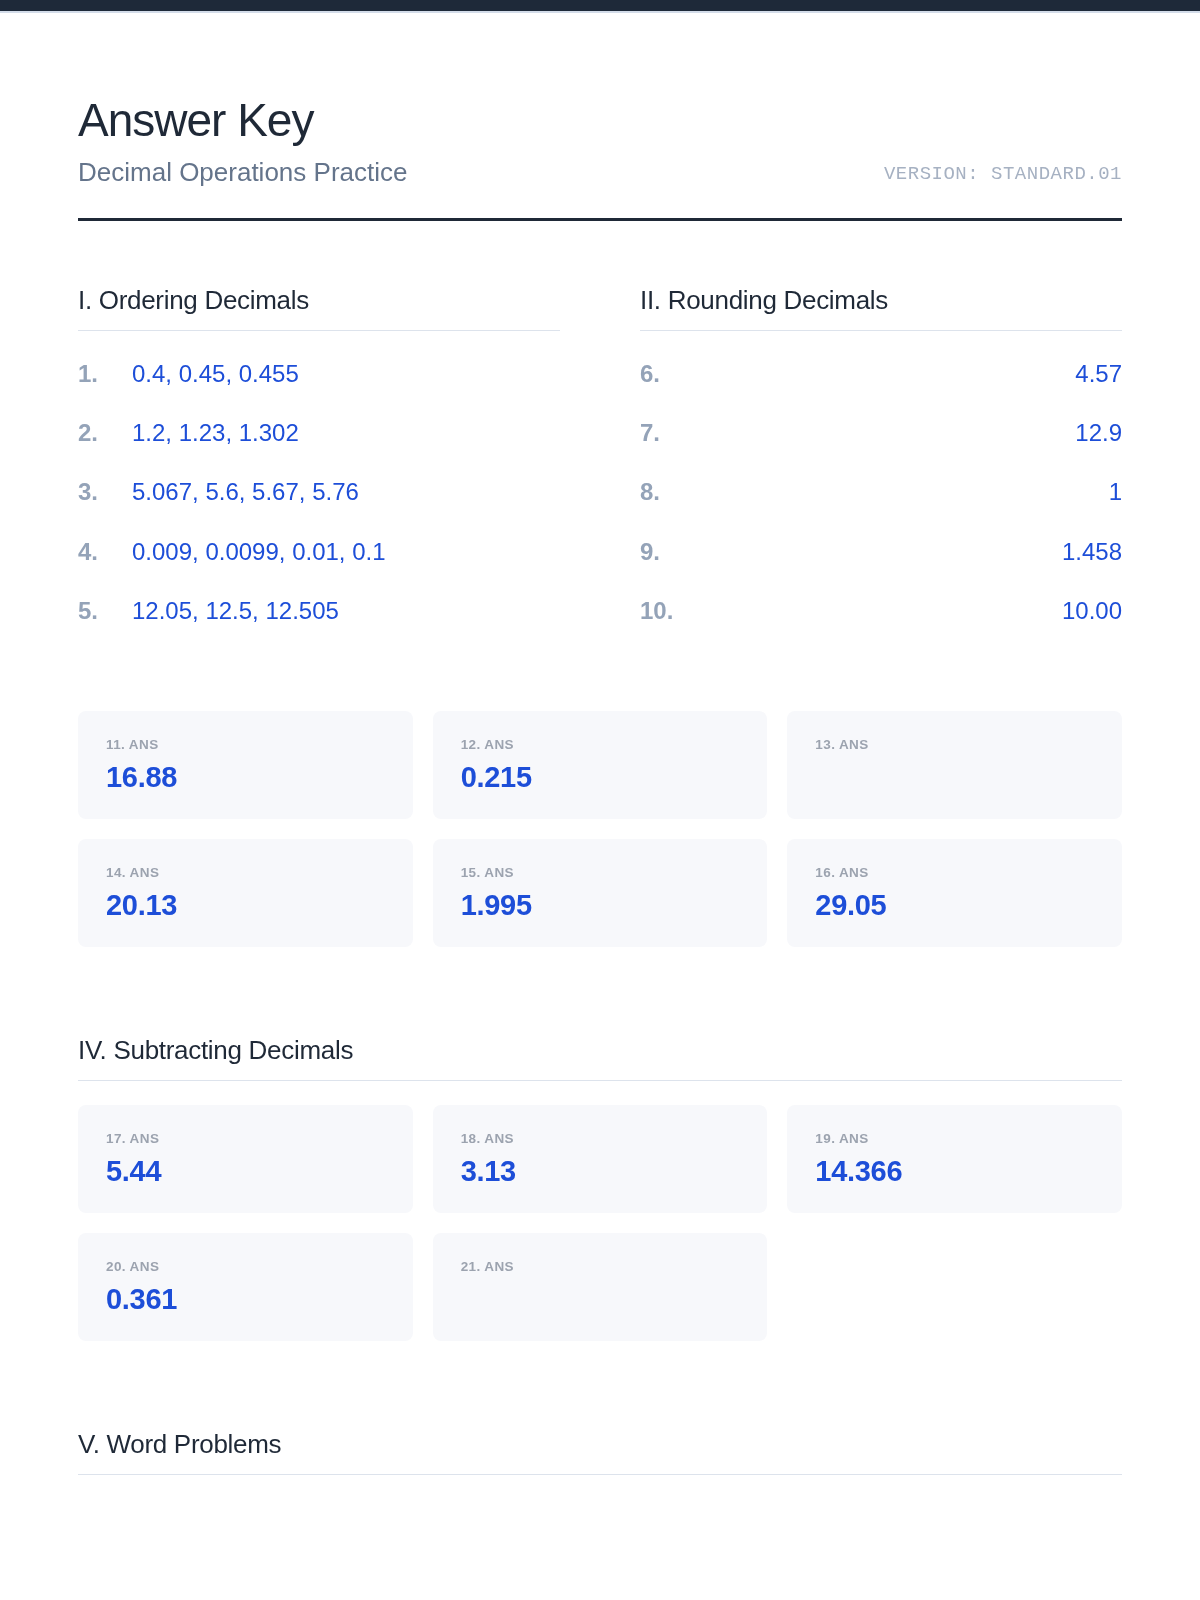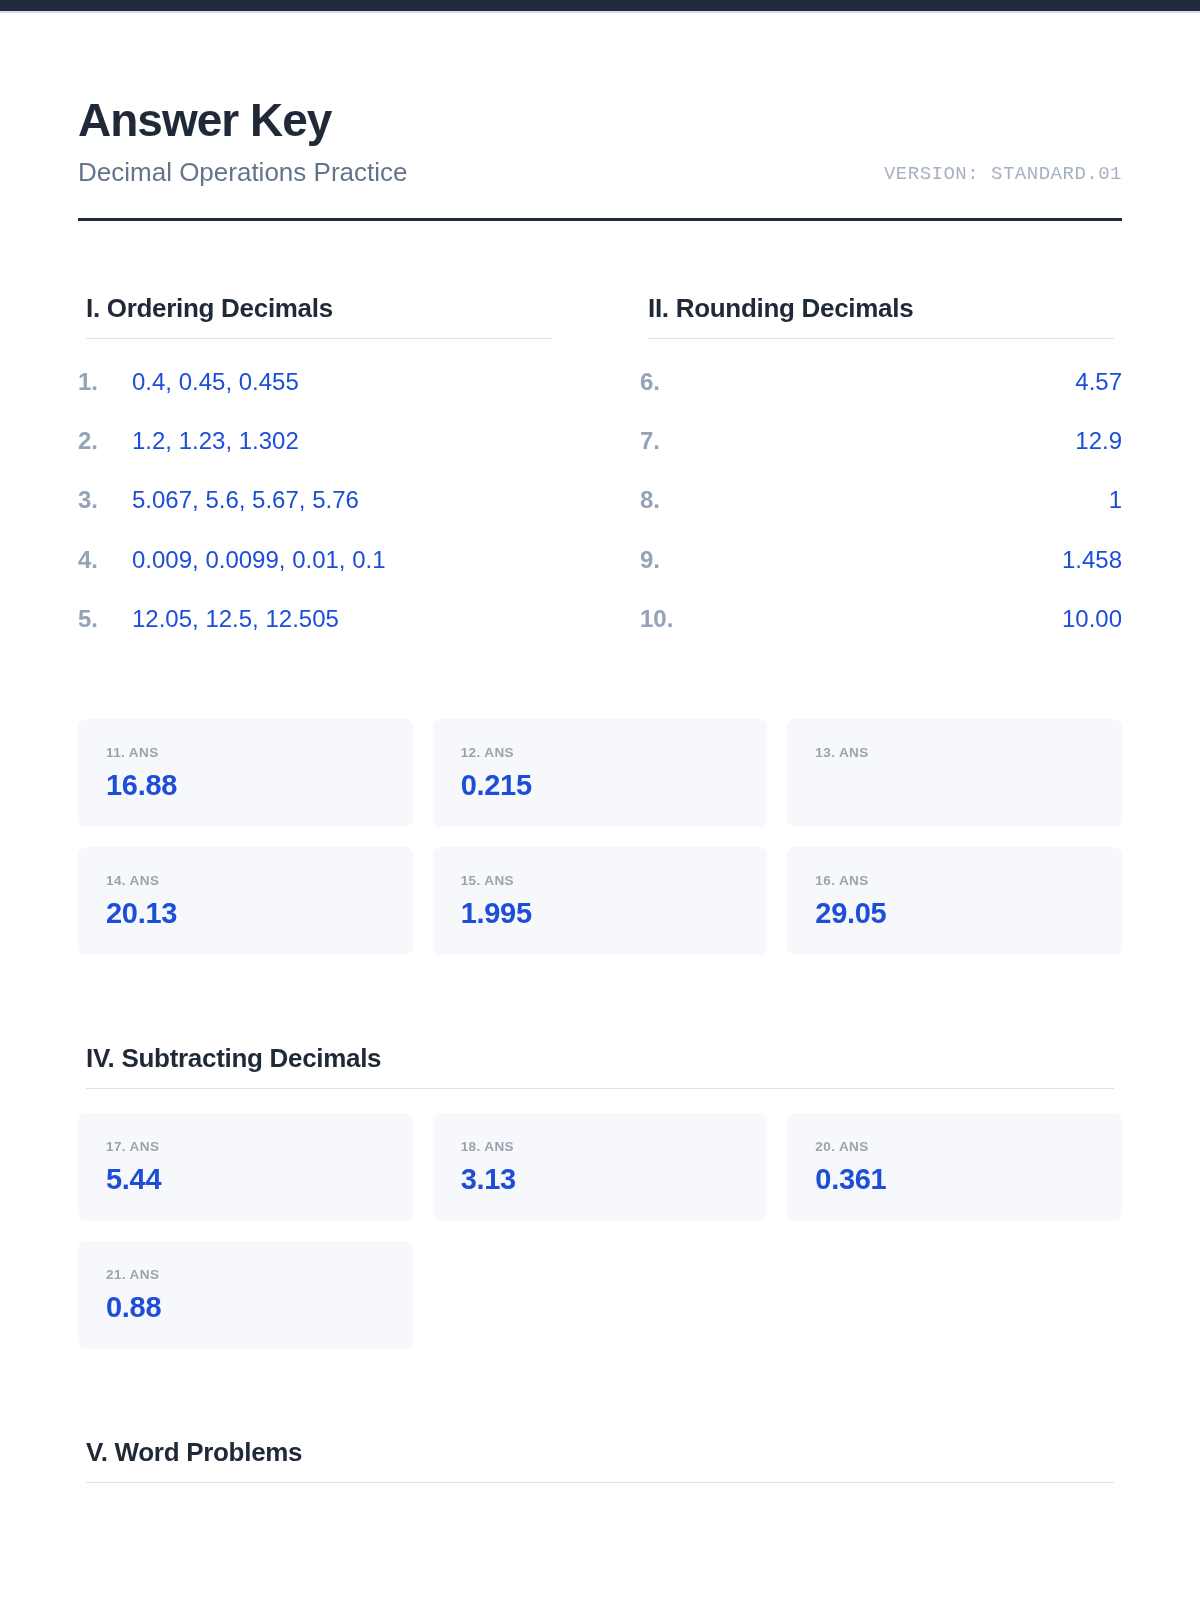--- a/index.html
+++ b/index.html
@@ -21,21 +21,21 @@
 
   
   .header {
     margin-top: 84px;
     display: flex;
     justify-content: space-between;
     align-items: flex-end;
   }
   .title {
     font-size: 46px;
-    font-weight: 700;
+    font-weight: 400;
     letter-spacing: -1px;
     line-height: 1;
     margin: 0;
     color: #1f2937;
   }
   .subtitle {
     font-size: 26px;
     color: #64748b;
     margin-top: 14px;
   }
@@ -49,24 +49,24 @@
   }
   .thick-rule {
     height: 3px;
     background: #1f2937;
     margin-top: 30px;
   }
 
   
   h2.section-heading {
     font-size: 26px;
-    font-weight: 700;
+    font-weight: 400;
     letter-spacing: -0.3px;
     color: #1f2937;
-    margin: 8px;
+    margin: 0;
     padding-bottom: 14px;
     border-bottom: 1px solid #dde3ec;
   }
 
   
   .two-col {
     display: grid;
     grid-template-columns: 1fr 1fr;
     column-gap: 80px;
     margin-top: 64px;
@@ -227,26 +227,29 @@
     <div class="card-grid">
       <div class="ans-card">
         <div class="card-label">17. ANS</div>
         <div class="card-value">5.44</div>
       </div>
       <div class="ans-card">
         <div class="card-label">18. ANS</div>
         <div class="card-value">3.13</div>
       </div>
       <div class="ans-card">
+        <div class="card-label">19. ANS</div>
+        <div class="card-value">14.366</div>
+      </div>
+      <div class="ans-card">
         <div class="card-label">20. ANS</div>
         <div class="card-value">0.361</div>
       </div>
       <div class="ans-card">
         <div class="card-label">21. ANS</div>
-        <div class="card-value">0.88</div>
       </div>
     </div>
   </div>
 
   <div class="section">
     <h2 class="section-heading">V. Word Problems</h2>
   </div>
 
 </div>
 

